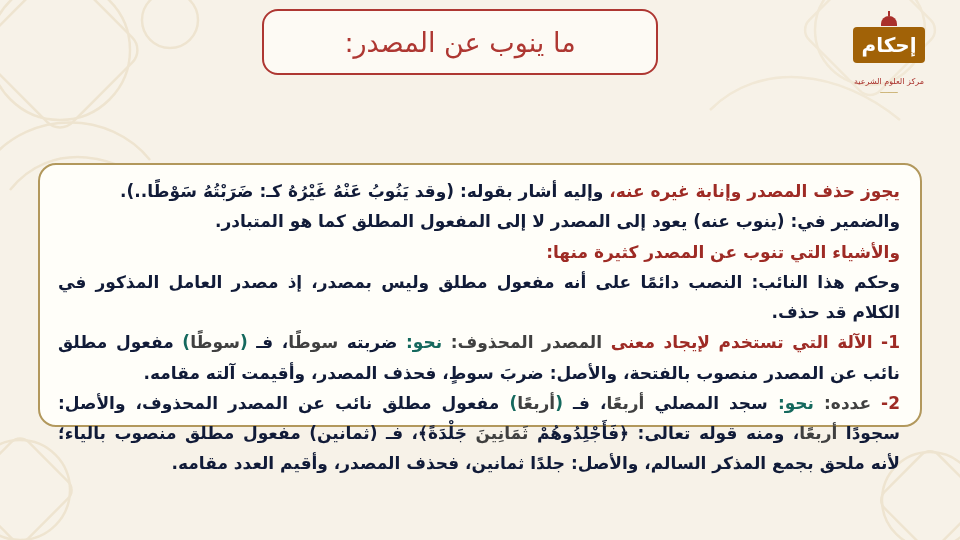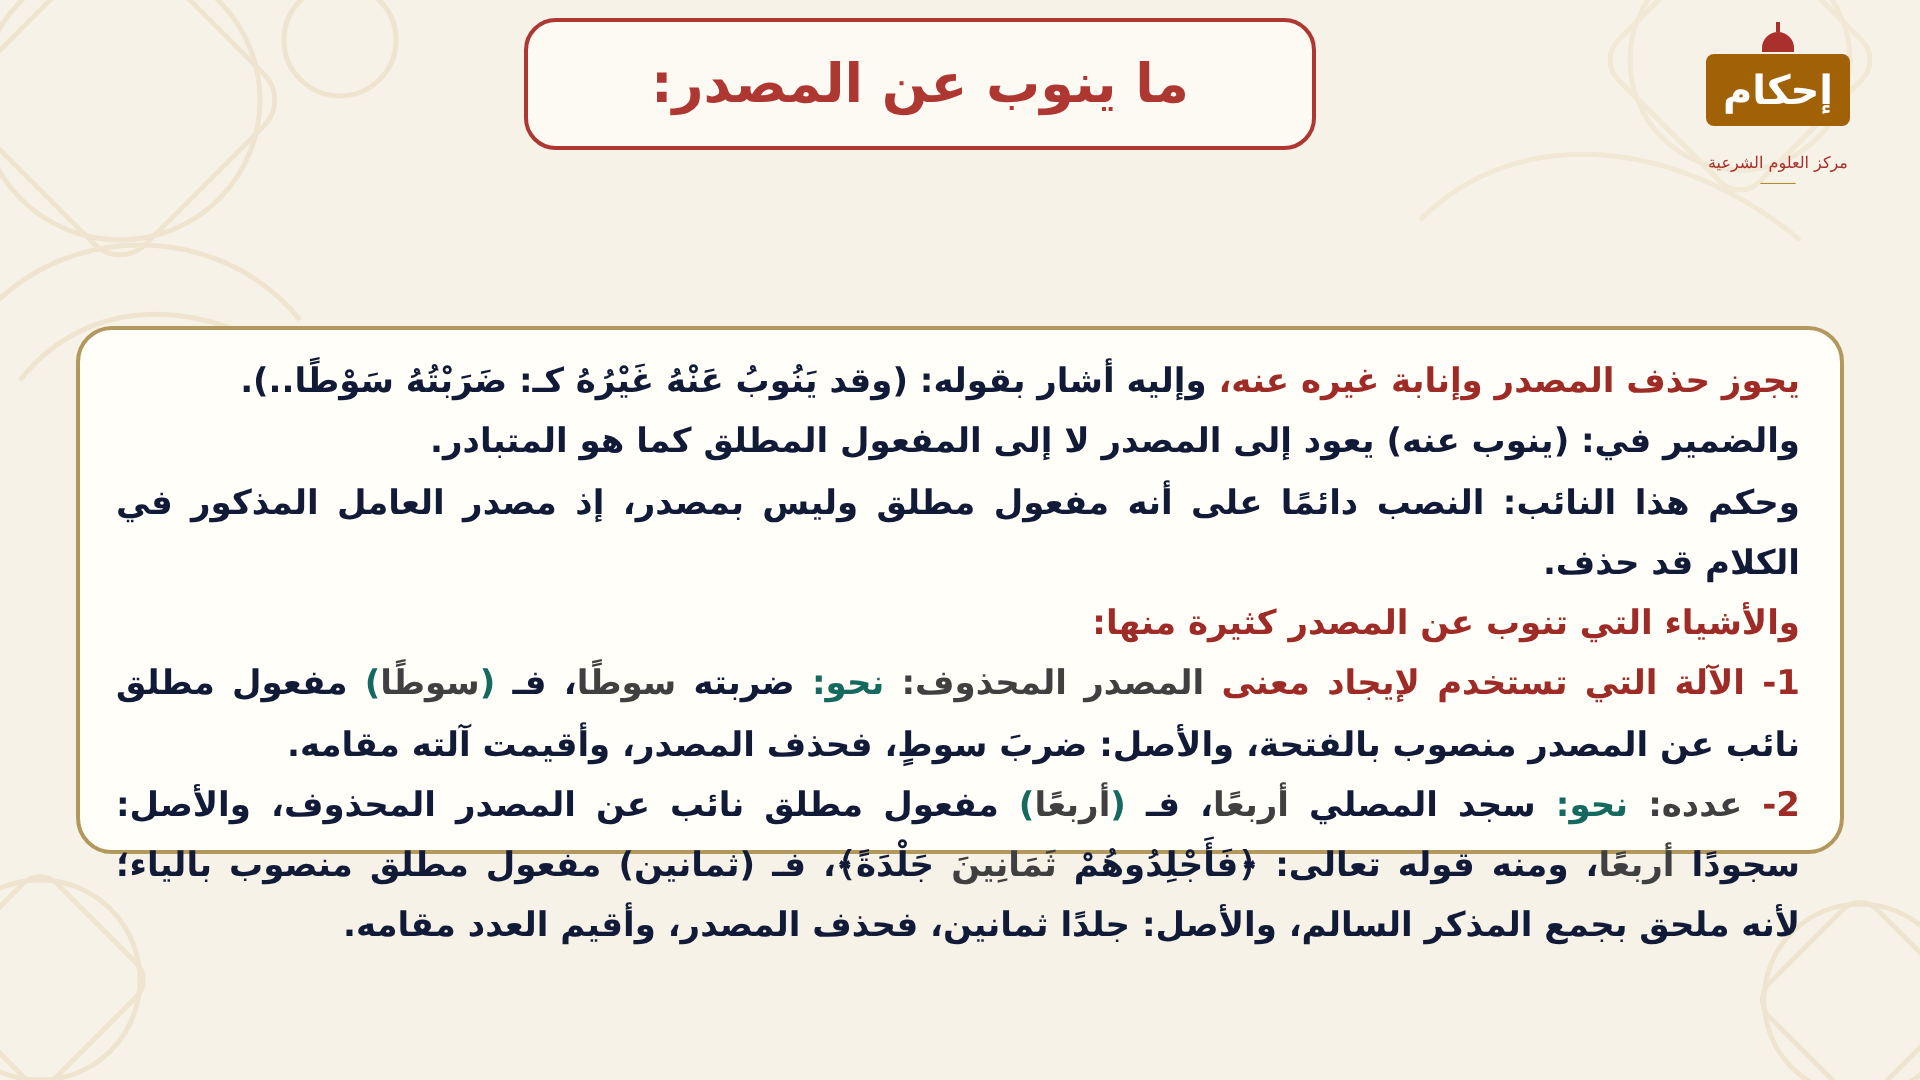--- a/index.html
+++ b/index.html
@@ -10,21 +10,21 @@
   }
   .slide{position:absolute;inset:0;}
   .ornament{position:absolute;opacity:.75;pointer-events:none;}
 
   
   .title-box{
     position:absolute;left:262px;top:9px;width:396px;height:66px;
     border:2.5px solid #ae3732;border-radius:16px;background:#fdfaf4;
     display:flex;align-items:center;justify-content:center;box-sizing:border-box;
   }
-  .title-text{color:#ae3732;font-size:27px;font-weight:bold;direction:rtl;text-align:right;}
+  .title-text{color:#ae3732;font-size:27px;font-weight:normal;direction:rtl;text-align:right;}
 
   
   .logo{position:absolute;left:853px;top:16px;width:72px;text-align:center;}
   .dome{width:16px;height:10px;background:#a9302b;border-radius:8px 8px 0 0;margin:0 auto;position:relative;}
   .dome::before{content:"";position:absolute;top:-5px;left:7px;width:2px;height:5px;background:#a9302b;}
   .logo-box{
     background:#a16207;border-radius:4px;height:36px;margin-top:1px;
     display:flex;align-items:center;justify-content:center;
     color:#ffffff;font-size:20px;font-weight:bold;direction:rtl;
   }
@@ -86,19 +86,19 @@
   <div class="logo">
     <div class="dome"></div>
     <div class="logo-box">إحكام</div>
     <div class="logo-sub">مركز العلوم الشرعية</div>
     <div class="logo-tag">ــــــــــ</div>
   </div>
 
   <div class="content-box" id="content">
       <p><span class="run-red">يجوز حذف المصدر وإنابة غيره عنه، </span><span class="run-dark">وإليه أشار بقوله: (وقد يَنُوبُ عَنْهُ غَيْرُهُ كـ: ضَرَبْتُهُ سَوْطًا..).</span></p>
       <p><span class="run-dark">والضمير في: (ينوب عنه) يعود إلى المصدر لا إلى المفعول المطلق كما هو المتبادر.</span></p>
+      <p><span class="run-red">والأشياء التي تنوب عن المصدر كثيرة منها:</span></p>
       <p><span class="run-dark">وحكم هذا النائب: النصب دائمًا على أنه مفعول مطلق وليس بمصدر، إذ مصدر العامل المذكور في الكلام قد حذف.</span></p>
-      <p><span class="run-red">والأشياء التي تنوب عن المصدر كثيرة منها:</span></p>
       <p><span class="run-red">1- الآلة التي تستخدم لإيجاد معنى </span><span class="run-gold">المصدر المحذوف:</span><span class="run-teal"> نحو:</span><span class="run-dark"> ضربته </span><span class="run-gold">سوطًا</span><span class="run-dark">، فـ </span><span class="run-teal">(</span><span class="run-gold">سوطًا</span><span class="run-teal">)</span><span class="run-dark"> مفعول مطلق نائب عن المصدر منصوب بالفتحة، والأصل: ضربَ سوطٍ، فحذف المصدر، وأقيمت آلته مقامه.</span></p>
       <p><span class="run-red">2- </span><span class="run-gold">عدده:</span><span class="run-teal"> نحو:</span><span class="run-dark"> سجد المصلي </span><span class="run-gold">أربعًا</span><span class="run-dark">، فـ </span><span class="run-teal">(</span><span class="run-gold">أربعًا</span><span class="run-teal">)</span><span class="run-dark"> مفعول مطلق نائب عن المصدر المحذوف، والأصل: سجودًا </span><span class="run-gold">أربعًا</span><span class="run-dark">، ومنه قوله تعالى: ﴿فَأَجْلِدُوهُمْ </span><span class="run-gold">ثَمَانِينَ</span><span class="run-dark"> جَلْدَةً﴾، فـ (ثمانين) مفعول مطلق منصوب بالياء؛ لأنه ملحق بجمع المذكر السالم، والأصل: جلدًا ثمانين، فحذف المصدر، وأقيم العدد مقامه.</span></p>
     </div>
 
 </div>
 
 </body></html>

